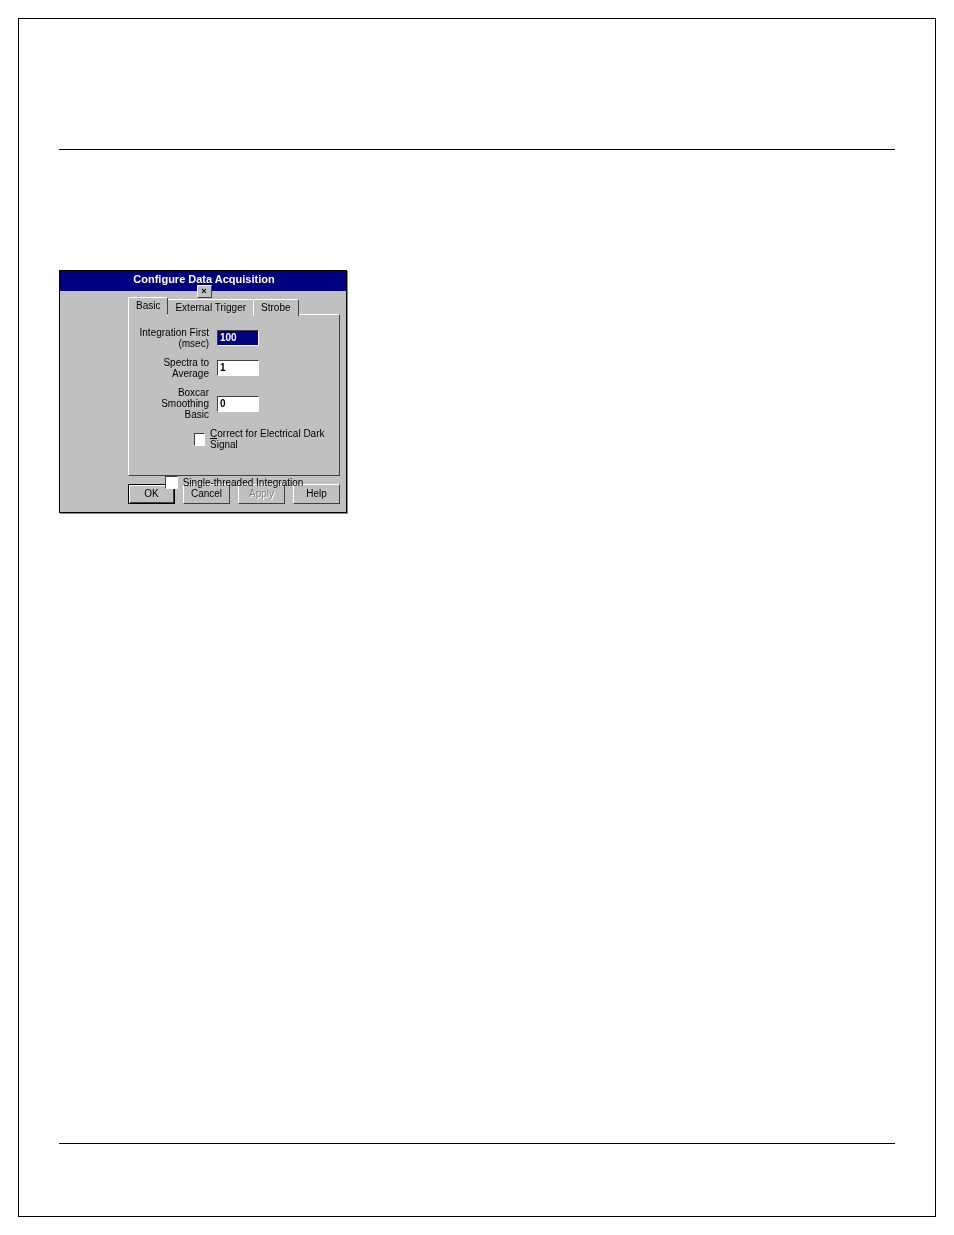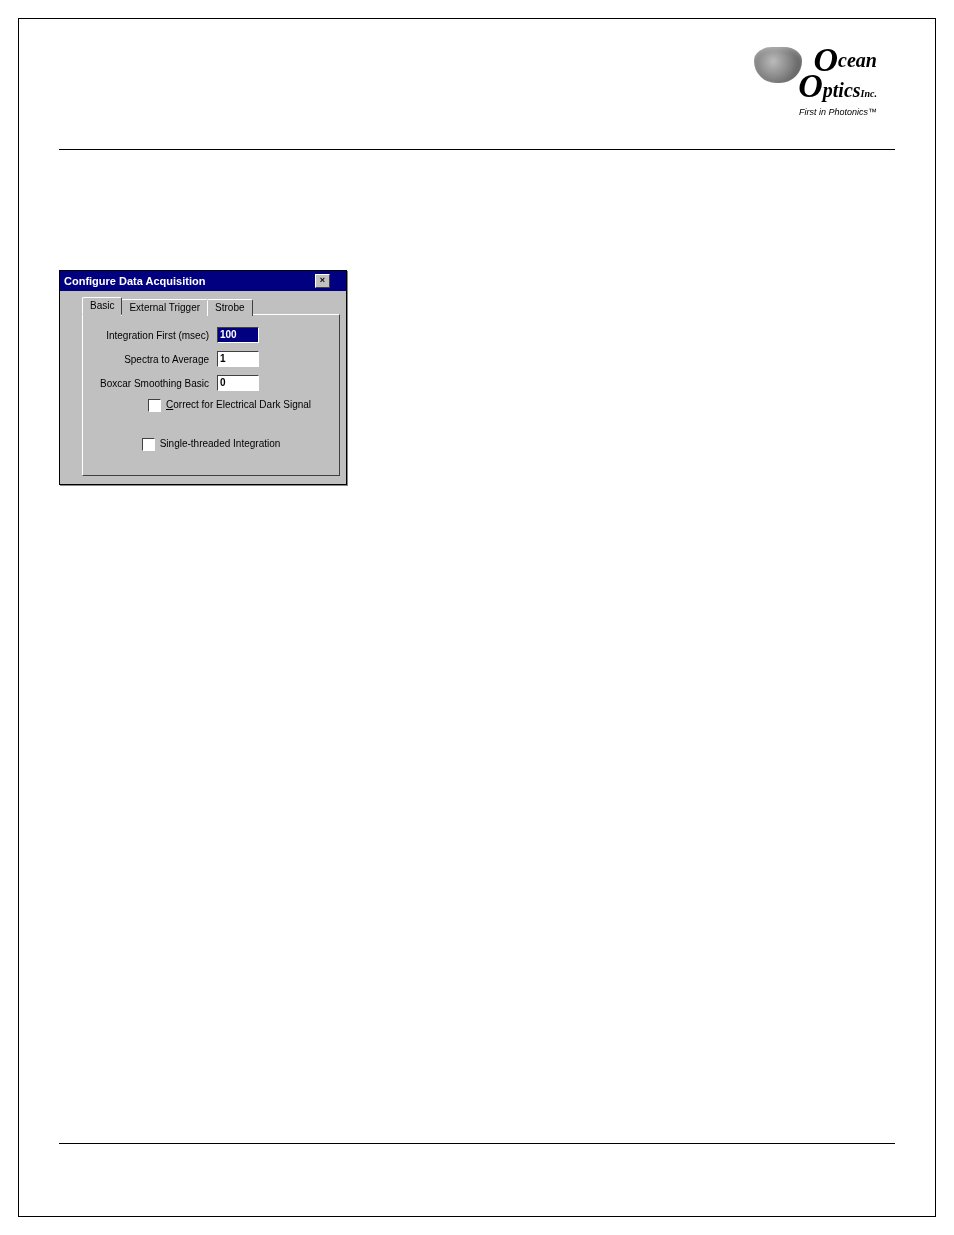--- a/index.html
+++ b/index.html
@@ -100,39 +100,41 @@
     box-shadow: 1px 1px 0 #888;
   }
   .titlebar {
     display: flex;
     align-items: center;
     justify-content: space-between;
     background: #000080;
     color: #fff;
     font-weight: 700;
     font-size: 11px;
-    padding: 2px 16px 2px 4px;
+    padding: 2px 2px 2px 4px;
     height: 16px;
+    flex-direction: column;
   }
   .closebox {
     width: 13px;
     height: 12px;
     background: #c0c0c0;
     border-top: 1px solid #fff;
     border-left: 1px solid #fff;
     border-right: 1px solid #404040;
     border-bottom: 1px solid #404040;
     color: #000;
     font-size: 9px;
     font-weight: 700;
     text-align: center;
     line-height: 11px;
   }
   .body {
     padding: 6px 6px 8px 22px;
+    margin-left: 46px;
   }
   .tabs {
     position: relative;
     height: 18px;
   }
   .tab {
     display: inline-block;
     background: #c0c0c0;
     border-top: 1px solid #fff;
     border-left: 1px solid #fff;
@@ -186,21 +188,21 @@
     padding: 0 2px;
     line-height: 14px;
     font-weight: bold;
   }
   .txt.sel {
     background: #000080;
     color: #fff;
   }
   .chkrow {
     display: flex;
-    align-items: flex-start;
+    align-items: center;
     justify-content: flex-start;
     gap: 5px;
     margin-top: 6px;
     margin-left: 55px;
   }
   .chkrow.centered {
     justify-content: center;
     margin-left: 0;
   }
   .chk {
@@ -239,30 +241,20 @@
     color: #808080;
     text-shadow: 1px 1px 0 #fff;
   }
 </style>
 </head>
 <body>
 
 <div class="outer">
   <div class="inner">
 
-    <div class="logo">
-      <div class="logo-row">
-        <div class="globe"></div>
-        <div class="oo">
-          <span class="o">O</span><span class="cean">cean</span><br>
-          <span class="o">O</span><span class="ptics">ptics</span><span class="inc">Inc.</span>
-        </div>
-      </div>
-      <div class="slogan">First in Photonics™</div>
-    </div>
 
     <hr class="hr1">
 
     <div class="dlg">
       <div class="titlebar">
         <span>Configure Data Acquisition</span>
         <div class="closebox">
           <span>×</span>
         </div>
       </div>
@@ -295,18 +287,24 @@
             <span><span class="u">C</span><span>orrect for Electrical Dark Signal</span></span>
           </div>
 
           <div class="chkrow centered" style="margin-top:26px">
             <div class="chk"></div>
             <span>Single-threaded Integration</span>
           </div>
 
         </div>
 
+        <div class="buttons">
+          <div class="btn default">OK</div>
+          <div class="btn">Cancel</div>
+          <div class="btn disabled">Apply</div>
+          <div class="btn">Help</div>
+        </div>
       </div>
     </div>
 
     <hr class="hr2">
   </div>
 </div>
 
 </body></html>

